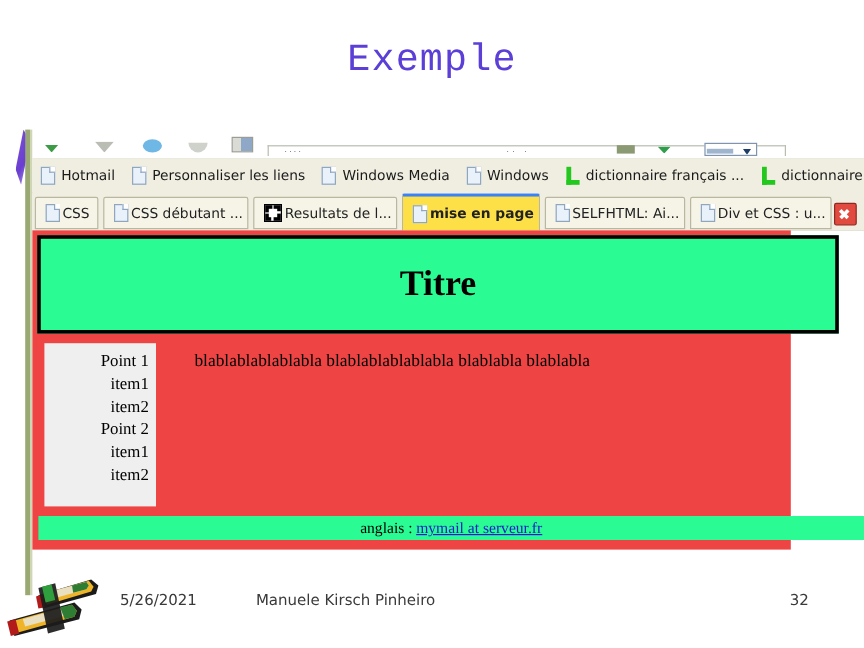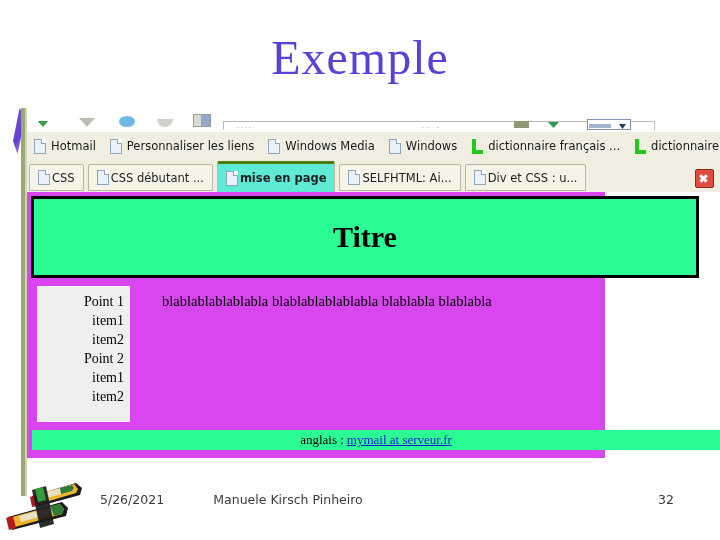--- a/index.html
+++ b/index.html
@@ -8,22 +8,22 @@
     background:#ffffff;
     font-family:"Liberation Sans", sans-serif;
     overflow:hidden;
     position:relative;
   }
 
   
   #slide-title{
     position:absolute; left:0; top:34px; width:720px;
     text-align:center;
-    font-family:Liberation Serif, serif;
-    font-size:48px;
+    font-family:Liberation Mono, monospace;
+    font-size:32px;
     color:#5b3fd6;
     letter-spacing:1px;
     line-height:1;
   }
 
   
   #purple-sliver{
     position:absolute; left:13px; top:108px;
     width:12px; height:46px;
     background:linear-gradient(120deg,#7a4fd8 0%,#6a3fd0 60%,#b9a8e8 100%);
@@ -172,24 +172,24 @@
     padding:0 8px;
     background:#f6f4e7;
     border:1px solid #b9b79f;
     border-radius:2px 2px 0 0;
     font-family:"DejaVu Sans", sans-serif;
     font-size:11.5px; color:#222;
     white-space:nowrap;
     max-width:118px; overflow:hidden;
   }
   .tab.active{
-    background:#5eead4;
+    background:#fde047;
     font-weight:bold;
     height:28px;
-    border-top:3px solid #4d7c0f;
+    border-top:3px solid #3b82f6;
     border-bottom:1px solid #ffffff;
     margin-bottom:-1px;
   }
   .puzzle-icon{
     width:13px;height:13px;flex:none;
     background:
       linear-gradient(#000 0 0) 0 0/6px 6px no-repeat,
       linear-gradient(#000 0 0) 7px 7px/6px 6px no-repeat,
       linear-gradient(#000 0 0) 0 7px/5px 6px no-repeat,
       linear-gradient(#000 0 0) 7px 0/6px 5px no-repeat;
@@ -212,22 +212,22 @@
   #tab-close::before, #tab-close::after{
     content:""; position:absolute; left:3px; top:7px;
     width:9px;height:2.5px;background:#ffffff;
   }
   #tab-close::before{transform:rotate(45deg);}
   #tab-close::after{transform:rotate(-45deg);}
 
   
   #page-area{
     position:absolute; left:27px; top:192px;
-    width:578px; height:266px;
-    background:#d946ef;
+    width:632px; height:266px;
+    background:#ef4444;
   }
   #page-titre{
     position:absolute; left:4px; top:4px;
     width:668px; height:82px;
     background:#2bfb93;
     border:3px solid #000000;
     box-sizing:border-box;
     display:flex; align-items:center; justify-content:center;
     font-family:"Liberation Serif", serif;
     font-weight:bold; font-size:30px; color:#000;
@@ -337,20 +337,24 @@
 
   <div id="tab-bar">
     <div class="tab">
       <span class="doc-icon"></span>
       <span>CSS</span>
     </div>
     <div class="tab">
       <span class="doc-icon"></span>
       <span>CSS débutant ...</span>
     </div>
+    <div class="tab">
+      <span class="puzzle-icon"></span>
+      <span>Resultats de l...</span>
+    </div>
     <div class="tab active">
       <span class="doc-icon"></span>
       <span>mise en page</span>
     </div>
     <div class="tab">
       <span class="doc-icon"></span>
       <span>SELFHTML: Ai...</span>
     </div>
     <div class="tab">
       <span class="doc-icon"></span>

